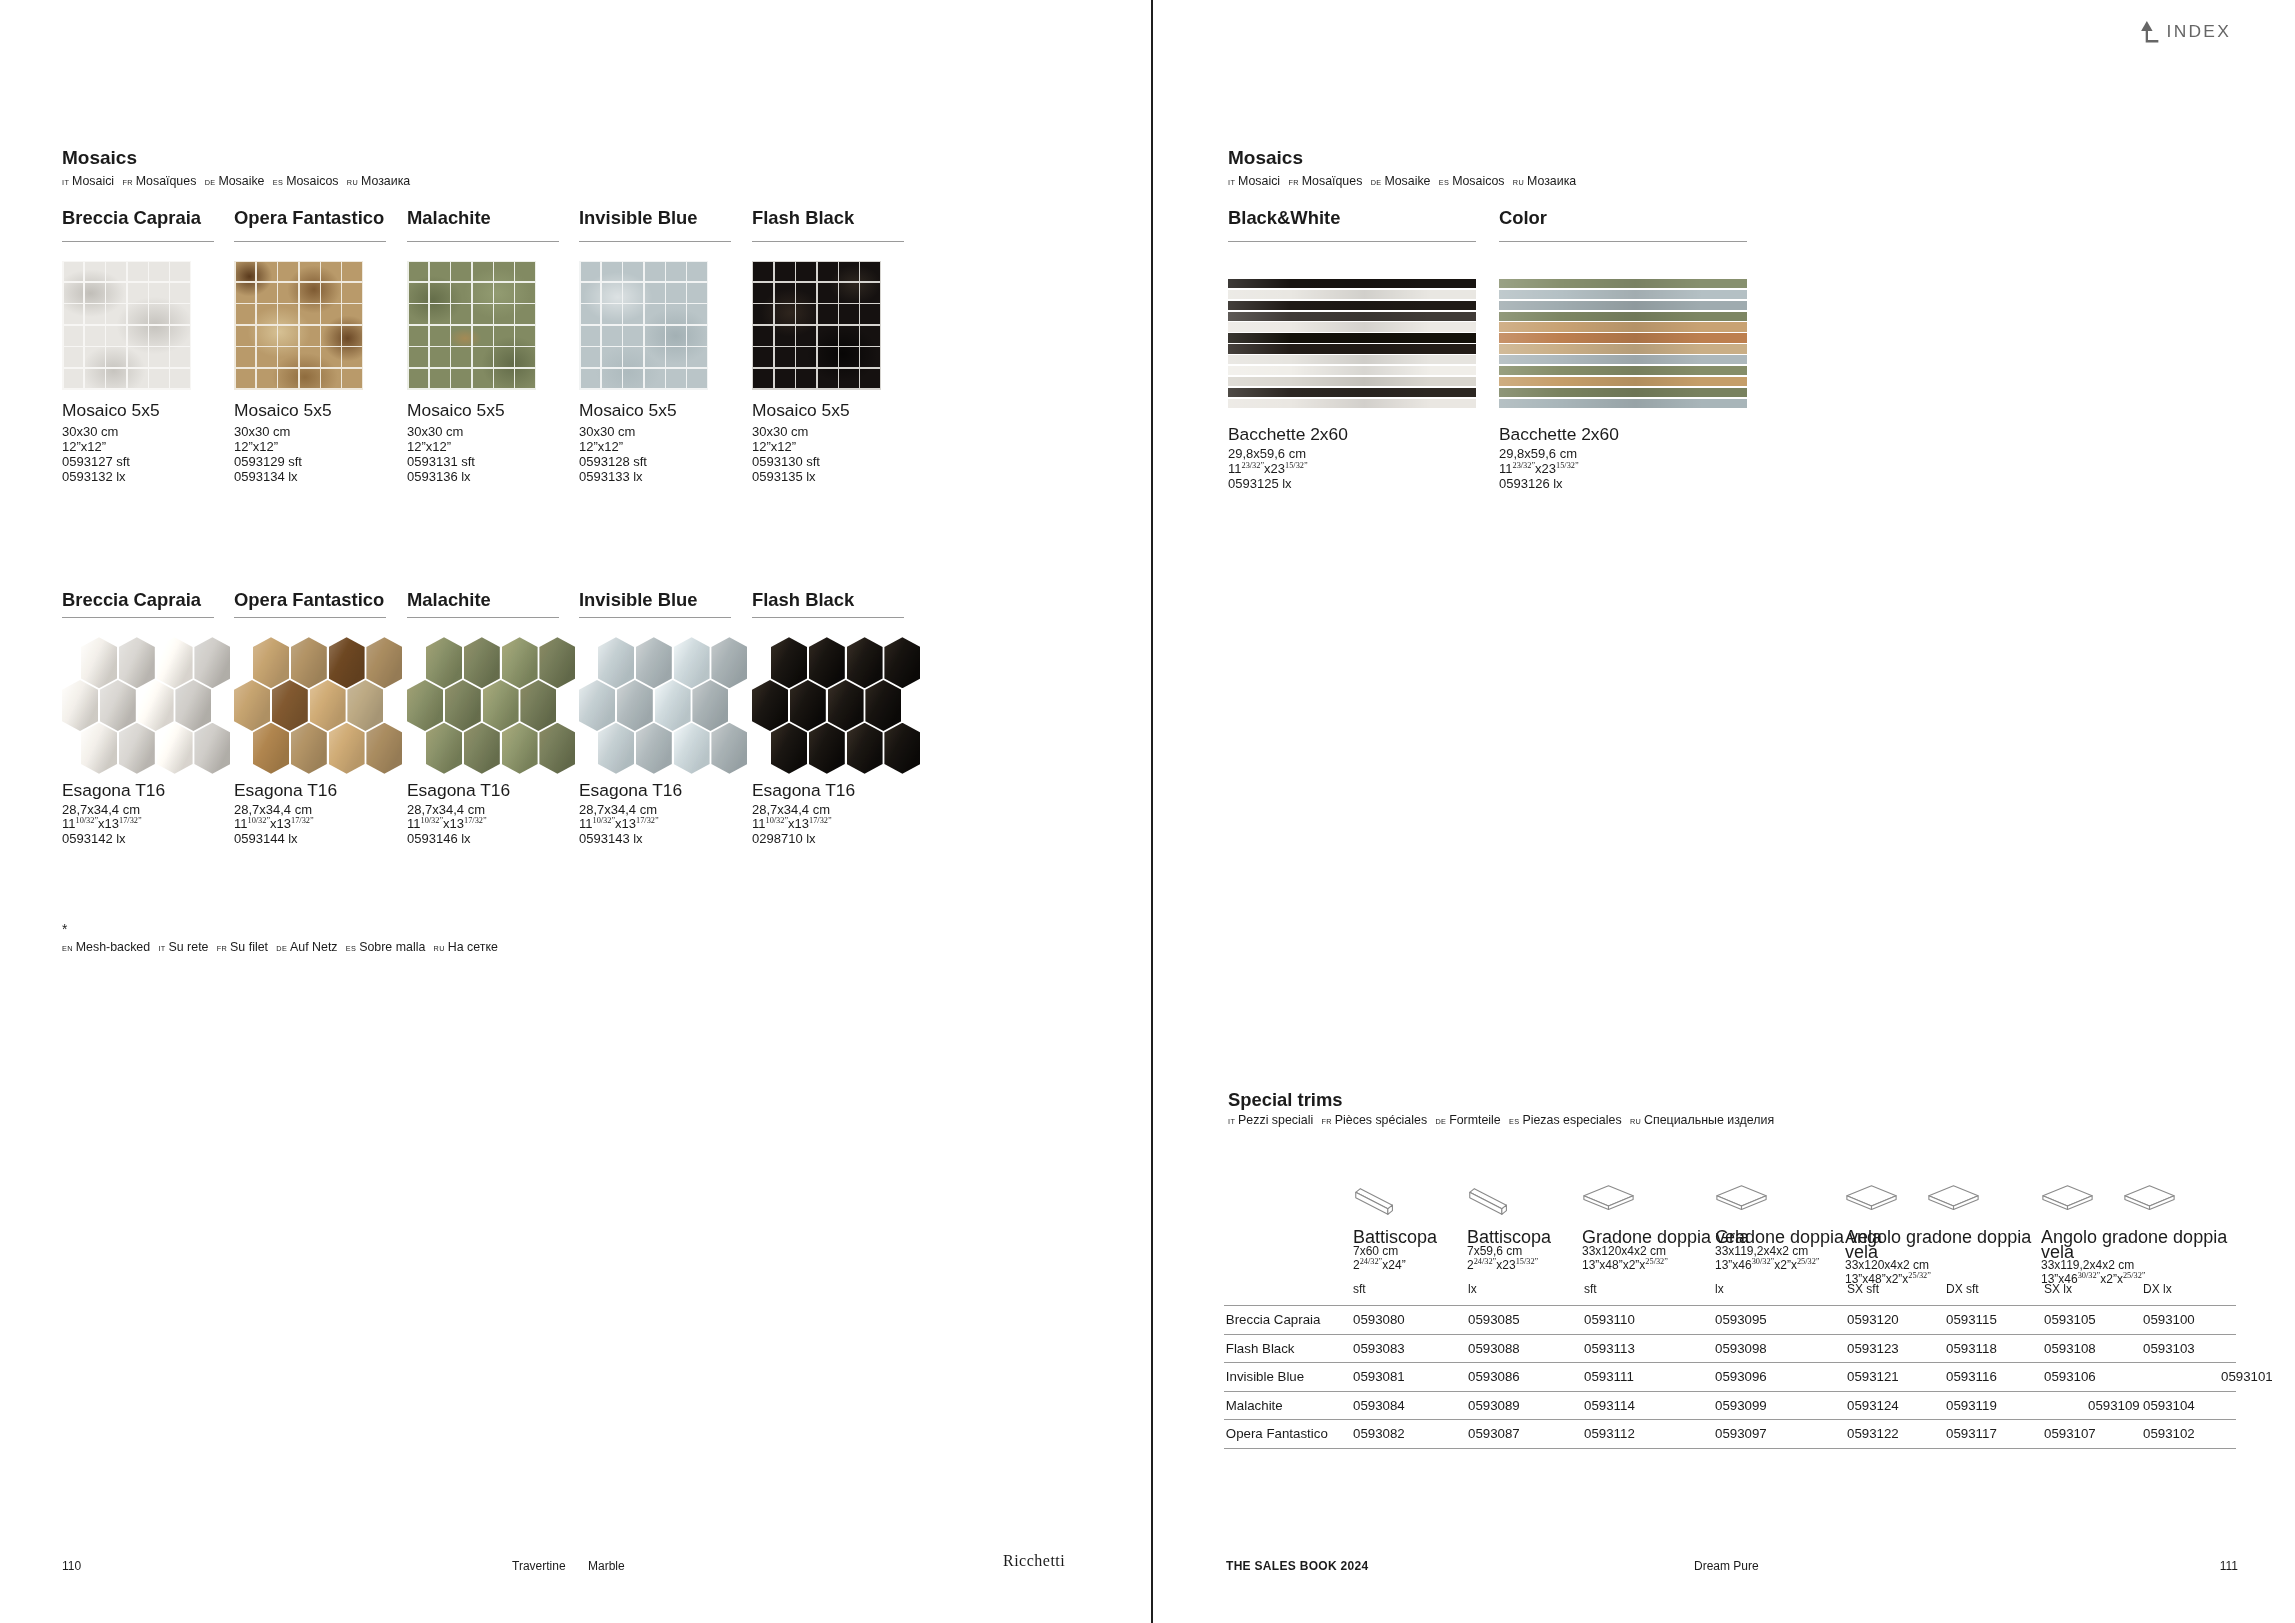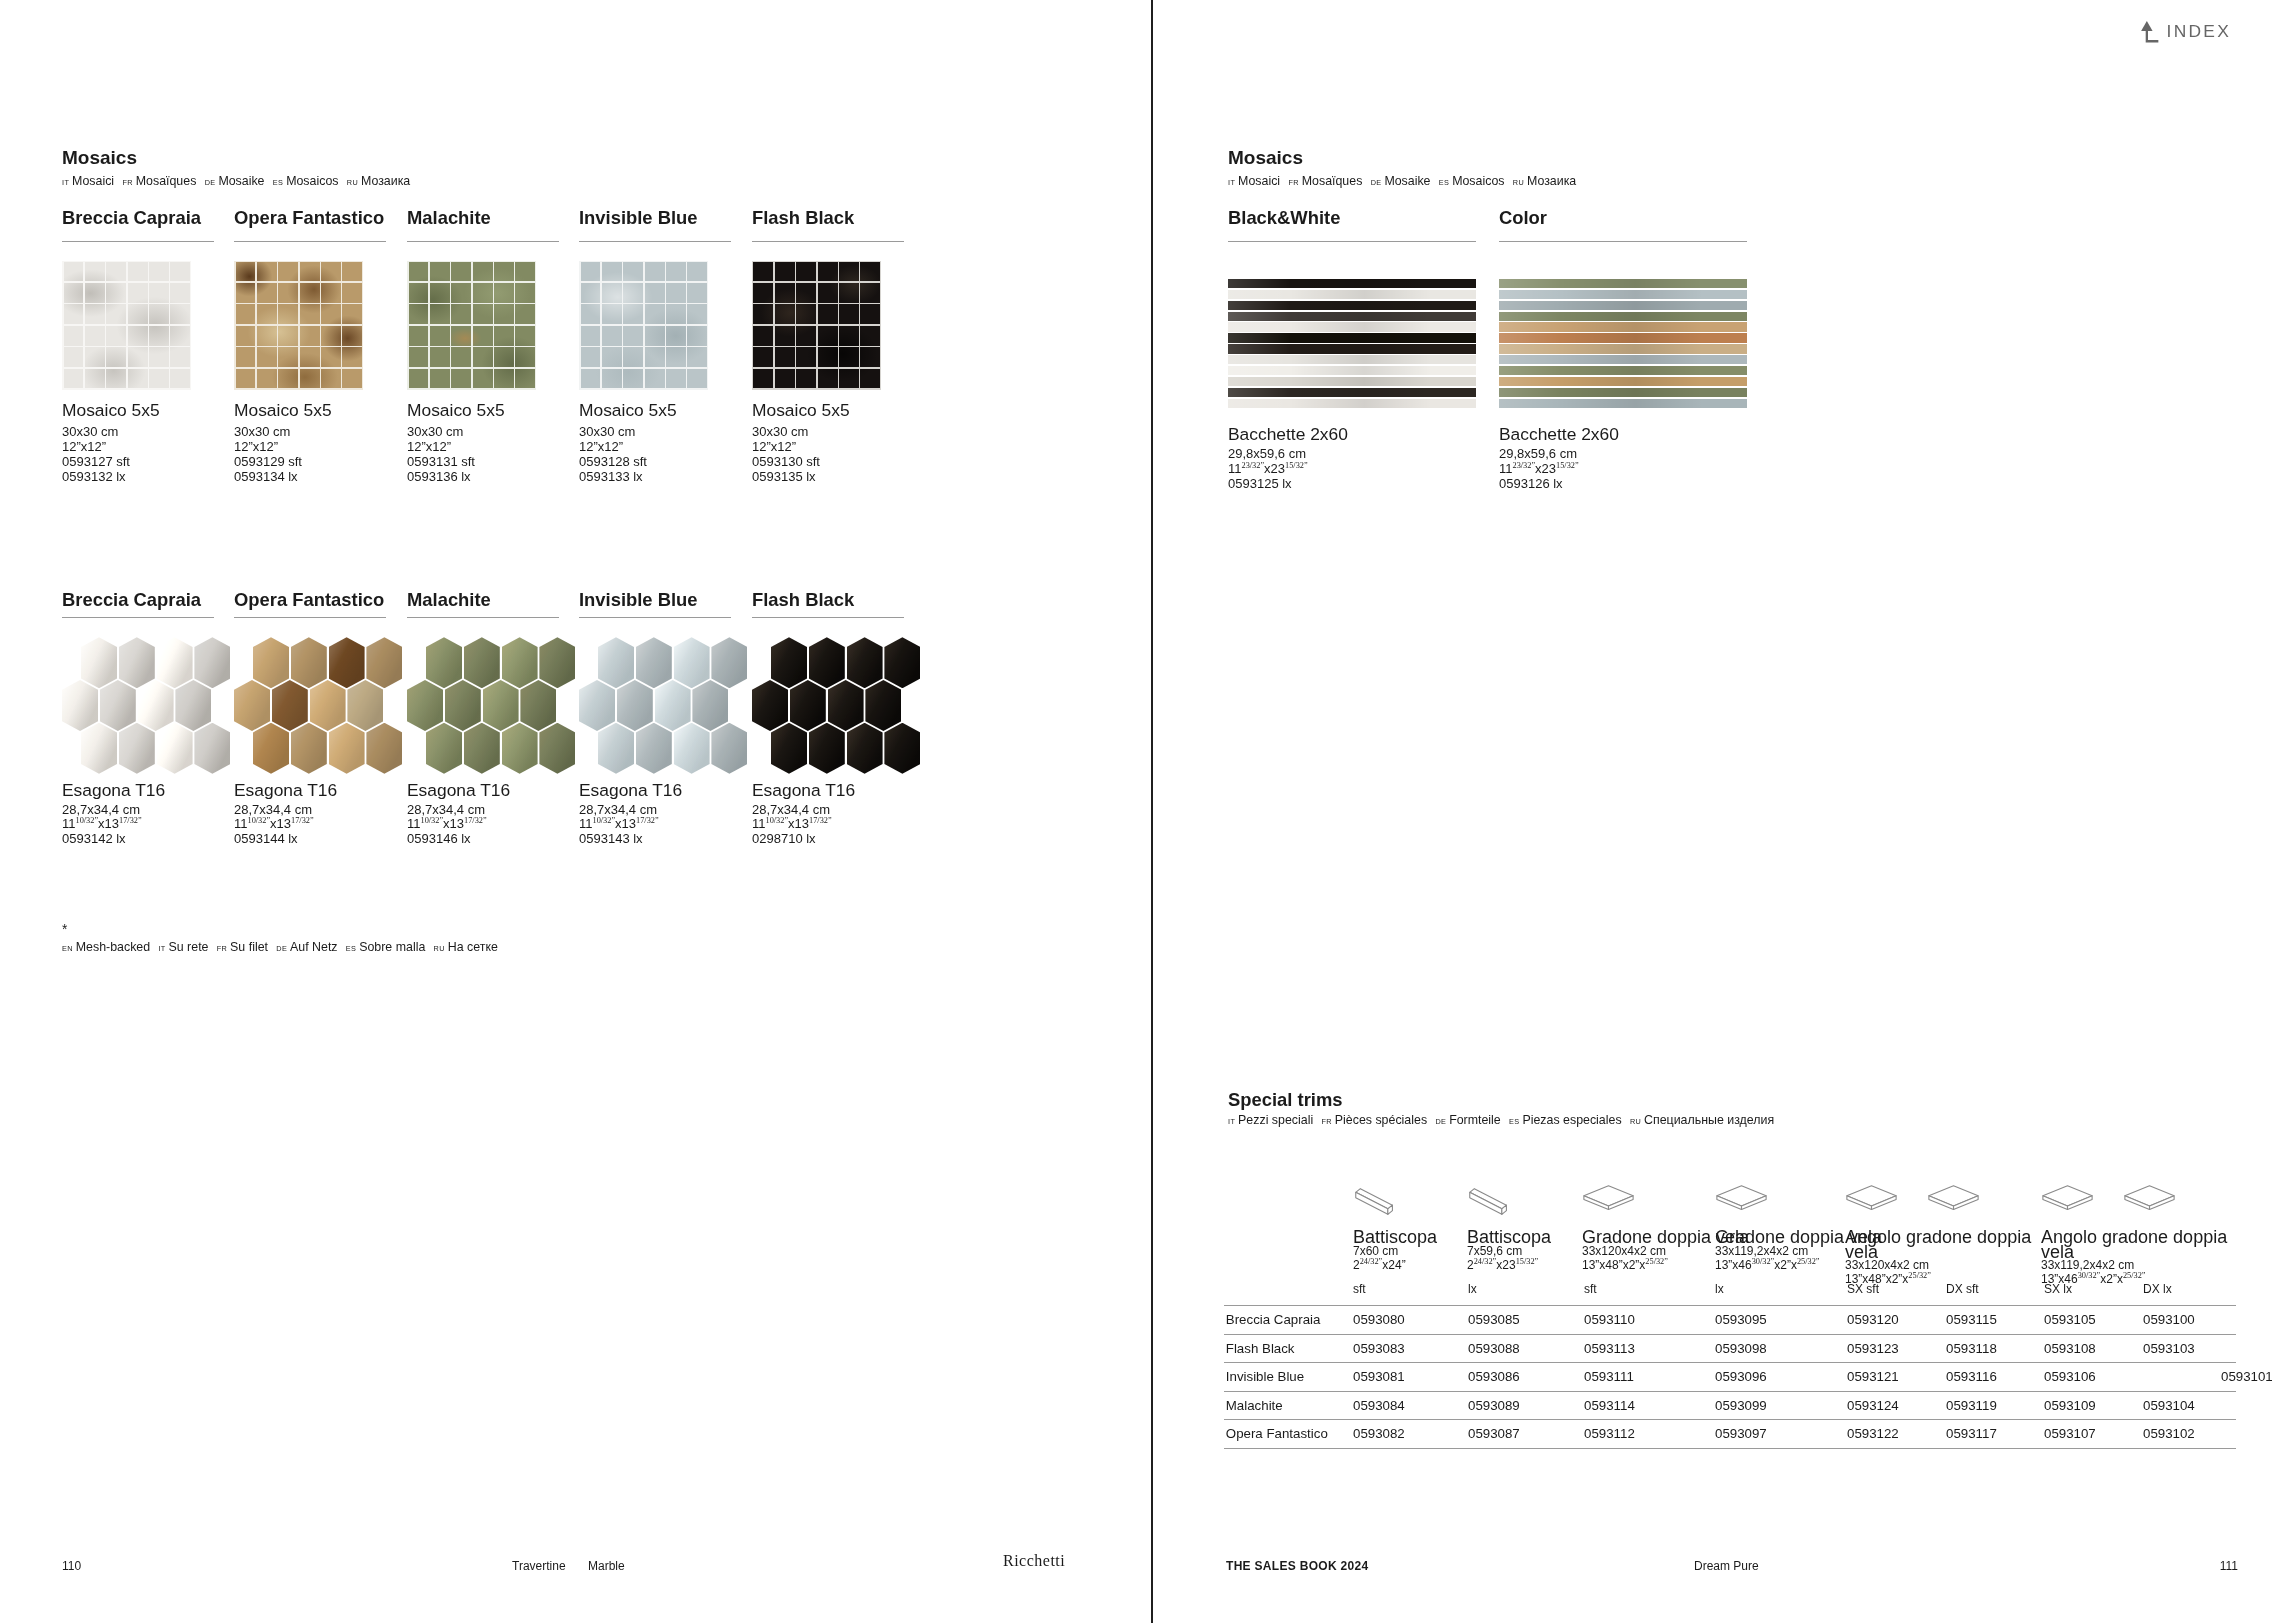--- a/index.html
+++ b/index.html
@@ -562,21 +562,21 @@
           <span class="tcode" style="left: 949px; margin-left: 48px;">0593101</span>
         </div>
         <div class="trow">
           <span class="tlabel">Malachite</span>
           <span class="tcode" style="left: 129px;">0593084</span>
           <span class="tcode" style="left: 244px;">0593089</span>
           <span class="tcode" style="left: 360px;">0593114</span>
           <span class="tcode" style="left: 491px;">0593099</span>
           <span class="tcode" style="left: 623px;">0593124</span>
           <span class="tcode" style="left: 722px;">0593119</span>
-          <span class="tcode" style="left: 820px;">0593109</span>
+          <span class="tcode" style="left: 864px;">0593109</span>
           <span class="tcode" style="left: 919px;">0593104</span>
         </div>
         <div class="trow">
           <span class="tlabel">Opera Fantastico</span>
           <span class="tcode" style="left: 129px;">0593082</span>
           <span class="tcode" style="left: 244px;">0593087</span>
           <span class="tcode" style="left: 360px;">0593112</span>
           <span class="tcode" style="left: 491px;">0593097</span>
           <span class="tcode" style="left: 623px;">0593122</span>
           <span class="tcode" style="left: 722px;">0593117</span>

